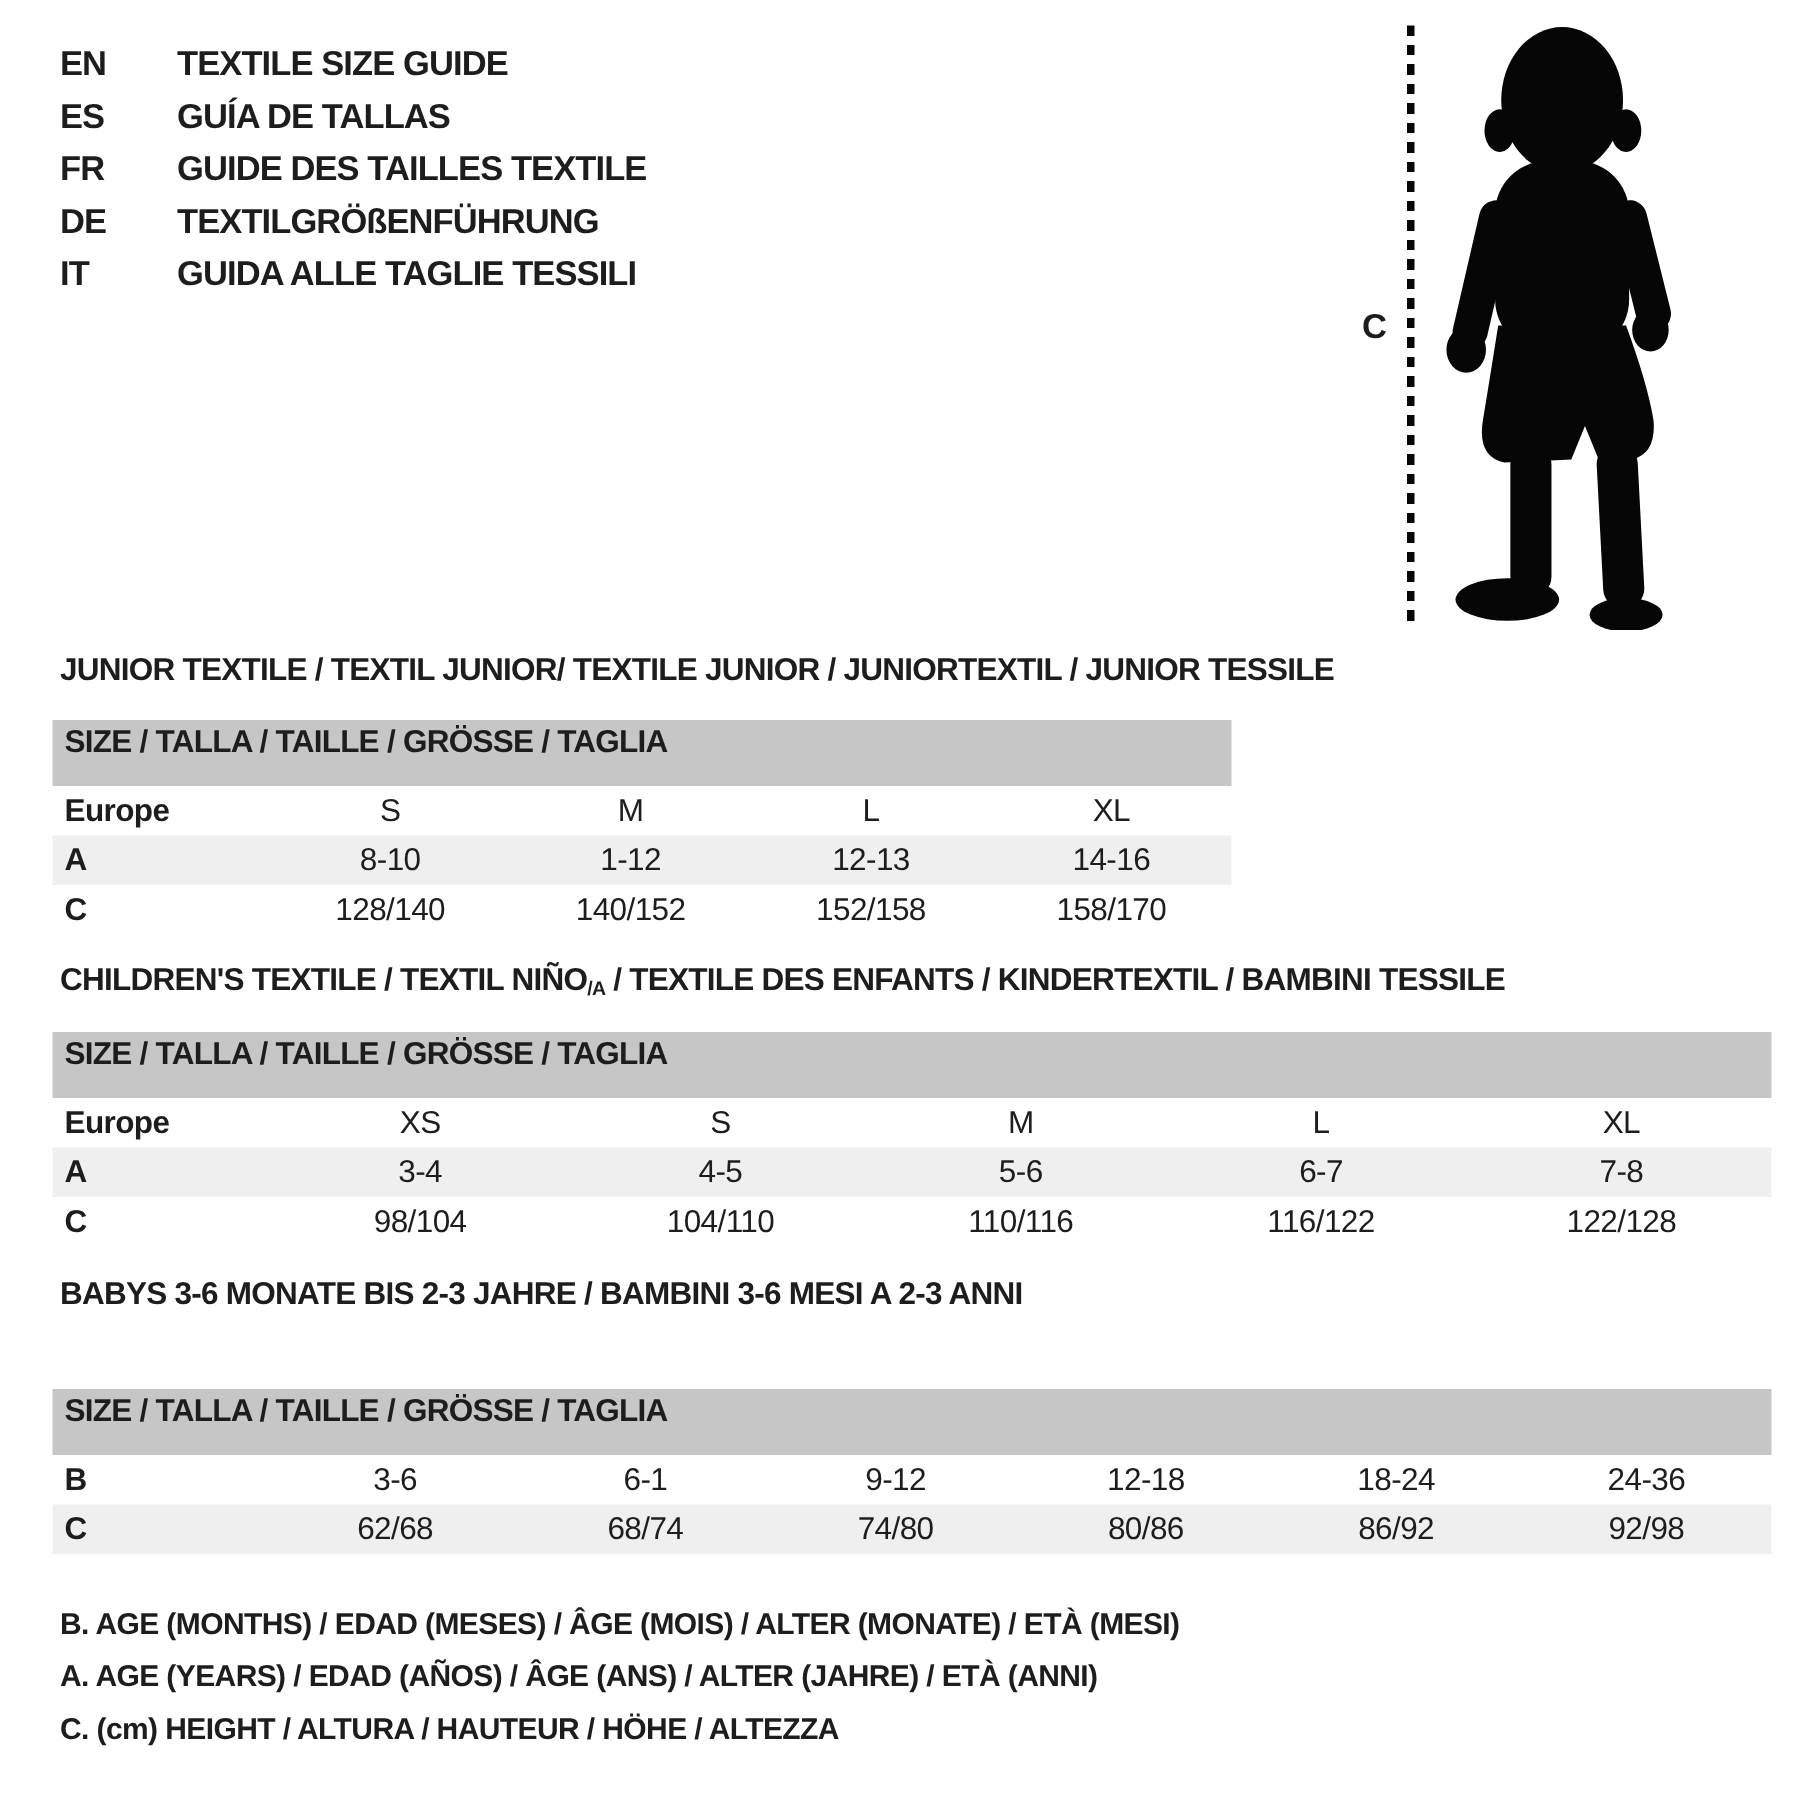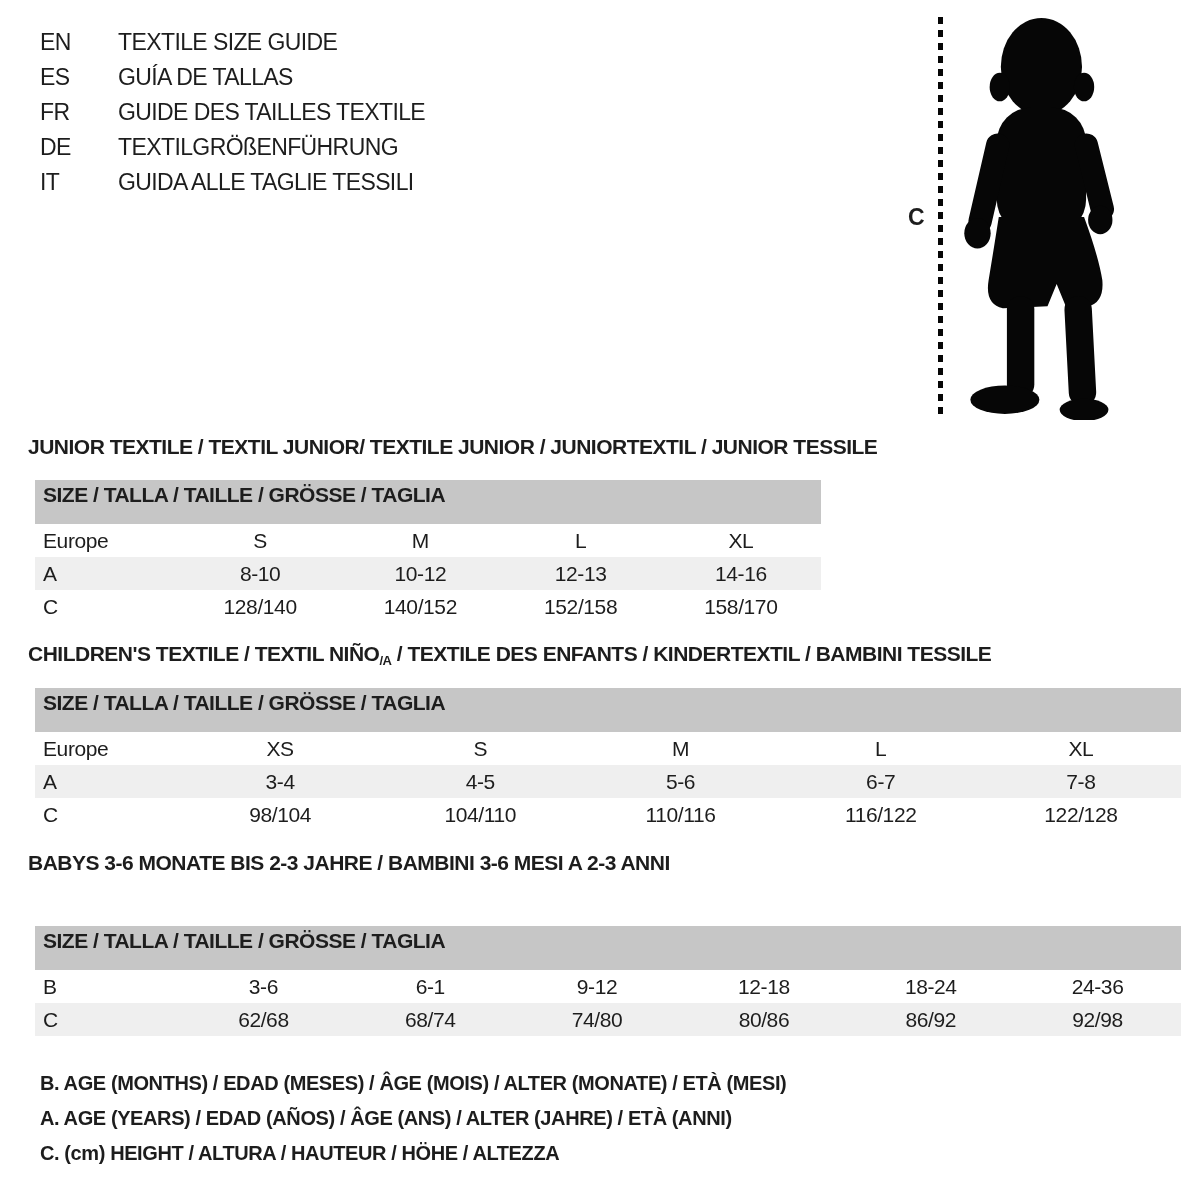--- a/index.html
+++ b/index.html
@@ -17,58 +17,58 @@
     background:var(--page-bg,#fff);
     color:var(--text,#1d1d1d);
     font-family:"Liberation Sans", sans-serif;
     overflow:hidden;
   }
   
   .lang-block{
     position:absolute;left:40px;top:30px;
     display:grid;grid-template-columns:78px auto;
     row-gap:10px;
-    font-weight:normal;font-size:23px;line-height:25px;
+    font-weight:bold;font-size:23px;line-height:25px;
     letter-spacing:-0.6px;
   }
   
   .figure-block{
     position:absolute;left:908px;top:14px;height:406px;
     display:flex;align-items:center;
   }
   .height-label{
     font-weight:bold;font-size:23px;
     margin-right:13px;
   }
   .dash-line{
     width:5px;height:400px;
     background:repeating-linear-gradient(to bottom,var(--silhouette,#060606) 0 7px,transparent 7px 13px);
   }
   .baby-svg{display:block;margin-left:13px;}
   
   .sec-heading{
-    position:absolute;left:28px;
+    position:absolute;left:40px;
     font-weight:bold;font-size:21px;line-height:26px;
     letter-spacing:-0.5px;white-space:nowrap;
   }
   .sec-heading .sub{font-size:0.62em;vertical-align:-0.28em;}
   
   .size-table{position:absolute;left:35px;}
   .band{
     background:var(--band-bg,#c6c6c6);
     font-weight:bold;font-size:21px;line-height:30px;height:44px;
     letter-spacing:-0.5px;
     padding-left:8px;
   }
   .t-row{
     display:grid;align-items:center;
     height:33px;font-size:21px;letter-spacing:-0.4px;
   }
   .t-row.shaded{background:var(--shaded-row-bg,#efefef);}
-  .t-row .label{padding-left:8px;text-align:left;}
+  .t-row .label{padding-left:8px;text-align:left;font-weight:bold;}
   .t-row span{text-align:center;}
   .cols-5{grid-template-columns:145px repeat(4,1fr);}
   .cols-6{grid-template-columns:145px repeat(5,1fr);}
   .cols-7{grid-template-columns:145px repeat(6,1fr);}
   
   .footnotes{
     position:absolute;left:40px;top:1066px;
     font-weight:bold;font-size:20px;line-height:35px;
     letter-spacing:-0.4px;
   }
@@ -119,21 +119,21 @@
     <div class="t-row cols-5">
       <span class="label">Europe</span>
       <span>S</span>
       <span>M</span>
       <span>L</span>
       <span>XL</span>
     </div>
     <div class="t-row cols-5 shaded">
       <span class="label">A</span>
       <span>8-10</span>
-      <span>10-12</span>
+      <span>1-12</span>
       <span>12-13</span>
       <span>14-16</span>
     </div>
     <div class="t-row cols-5">
       <span class="label">C</span>
       <span>128/140</span>
       <span>140/152</span>
       <span>152/158</span>
       <span>158/170</span>
     </div>

